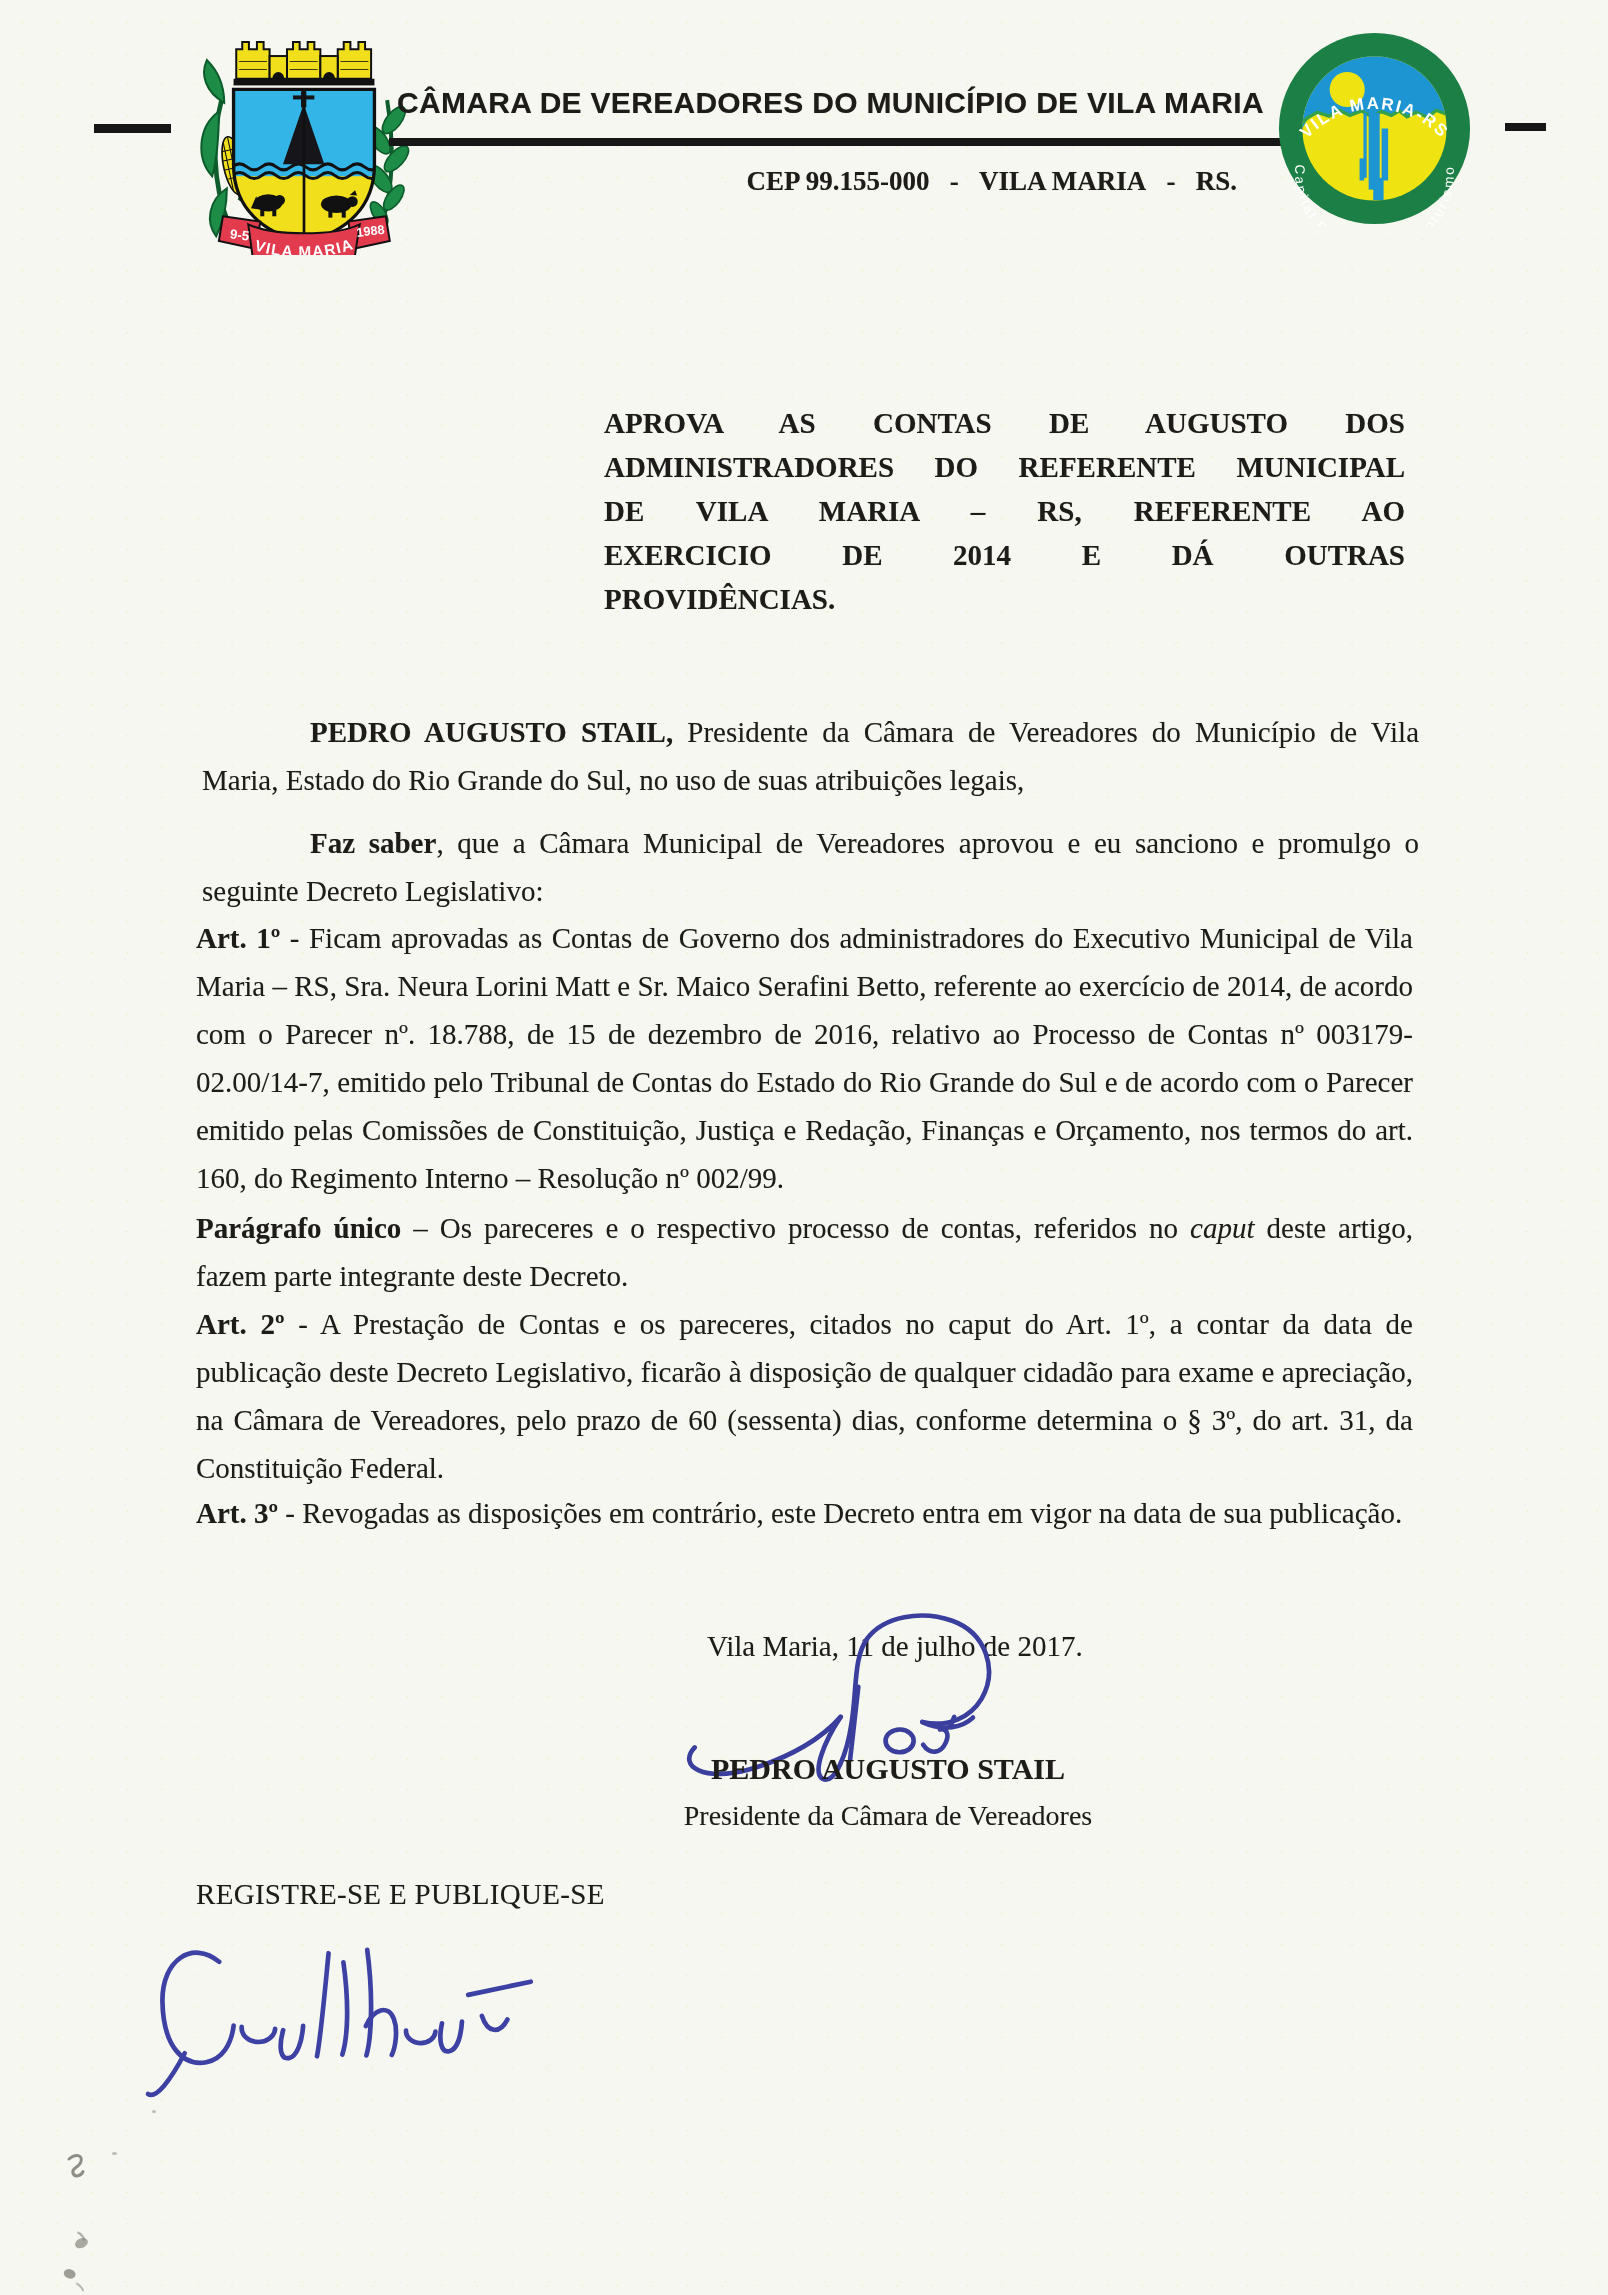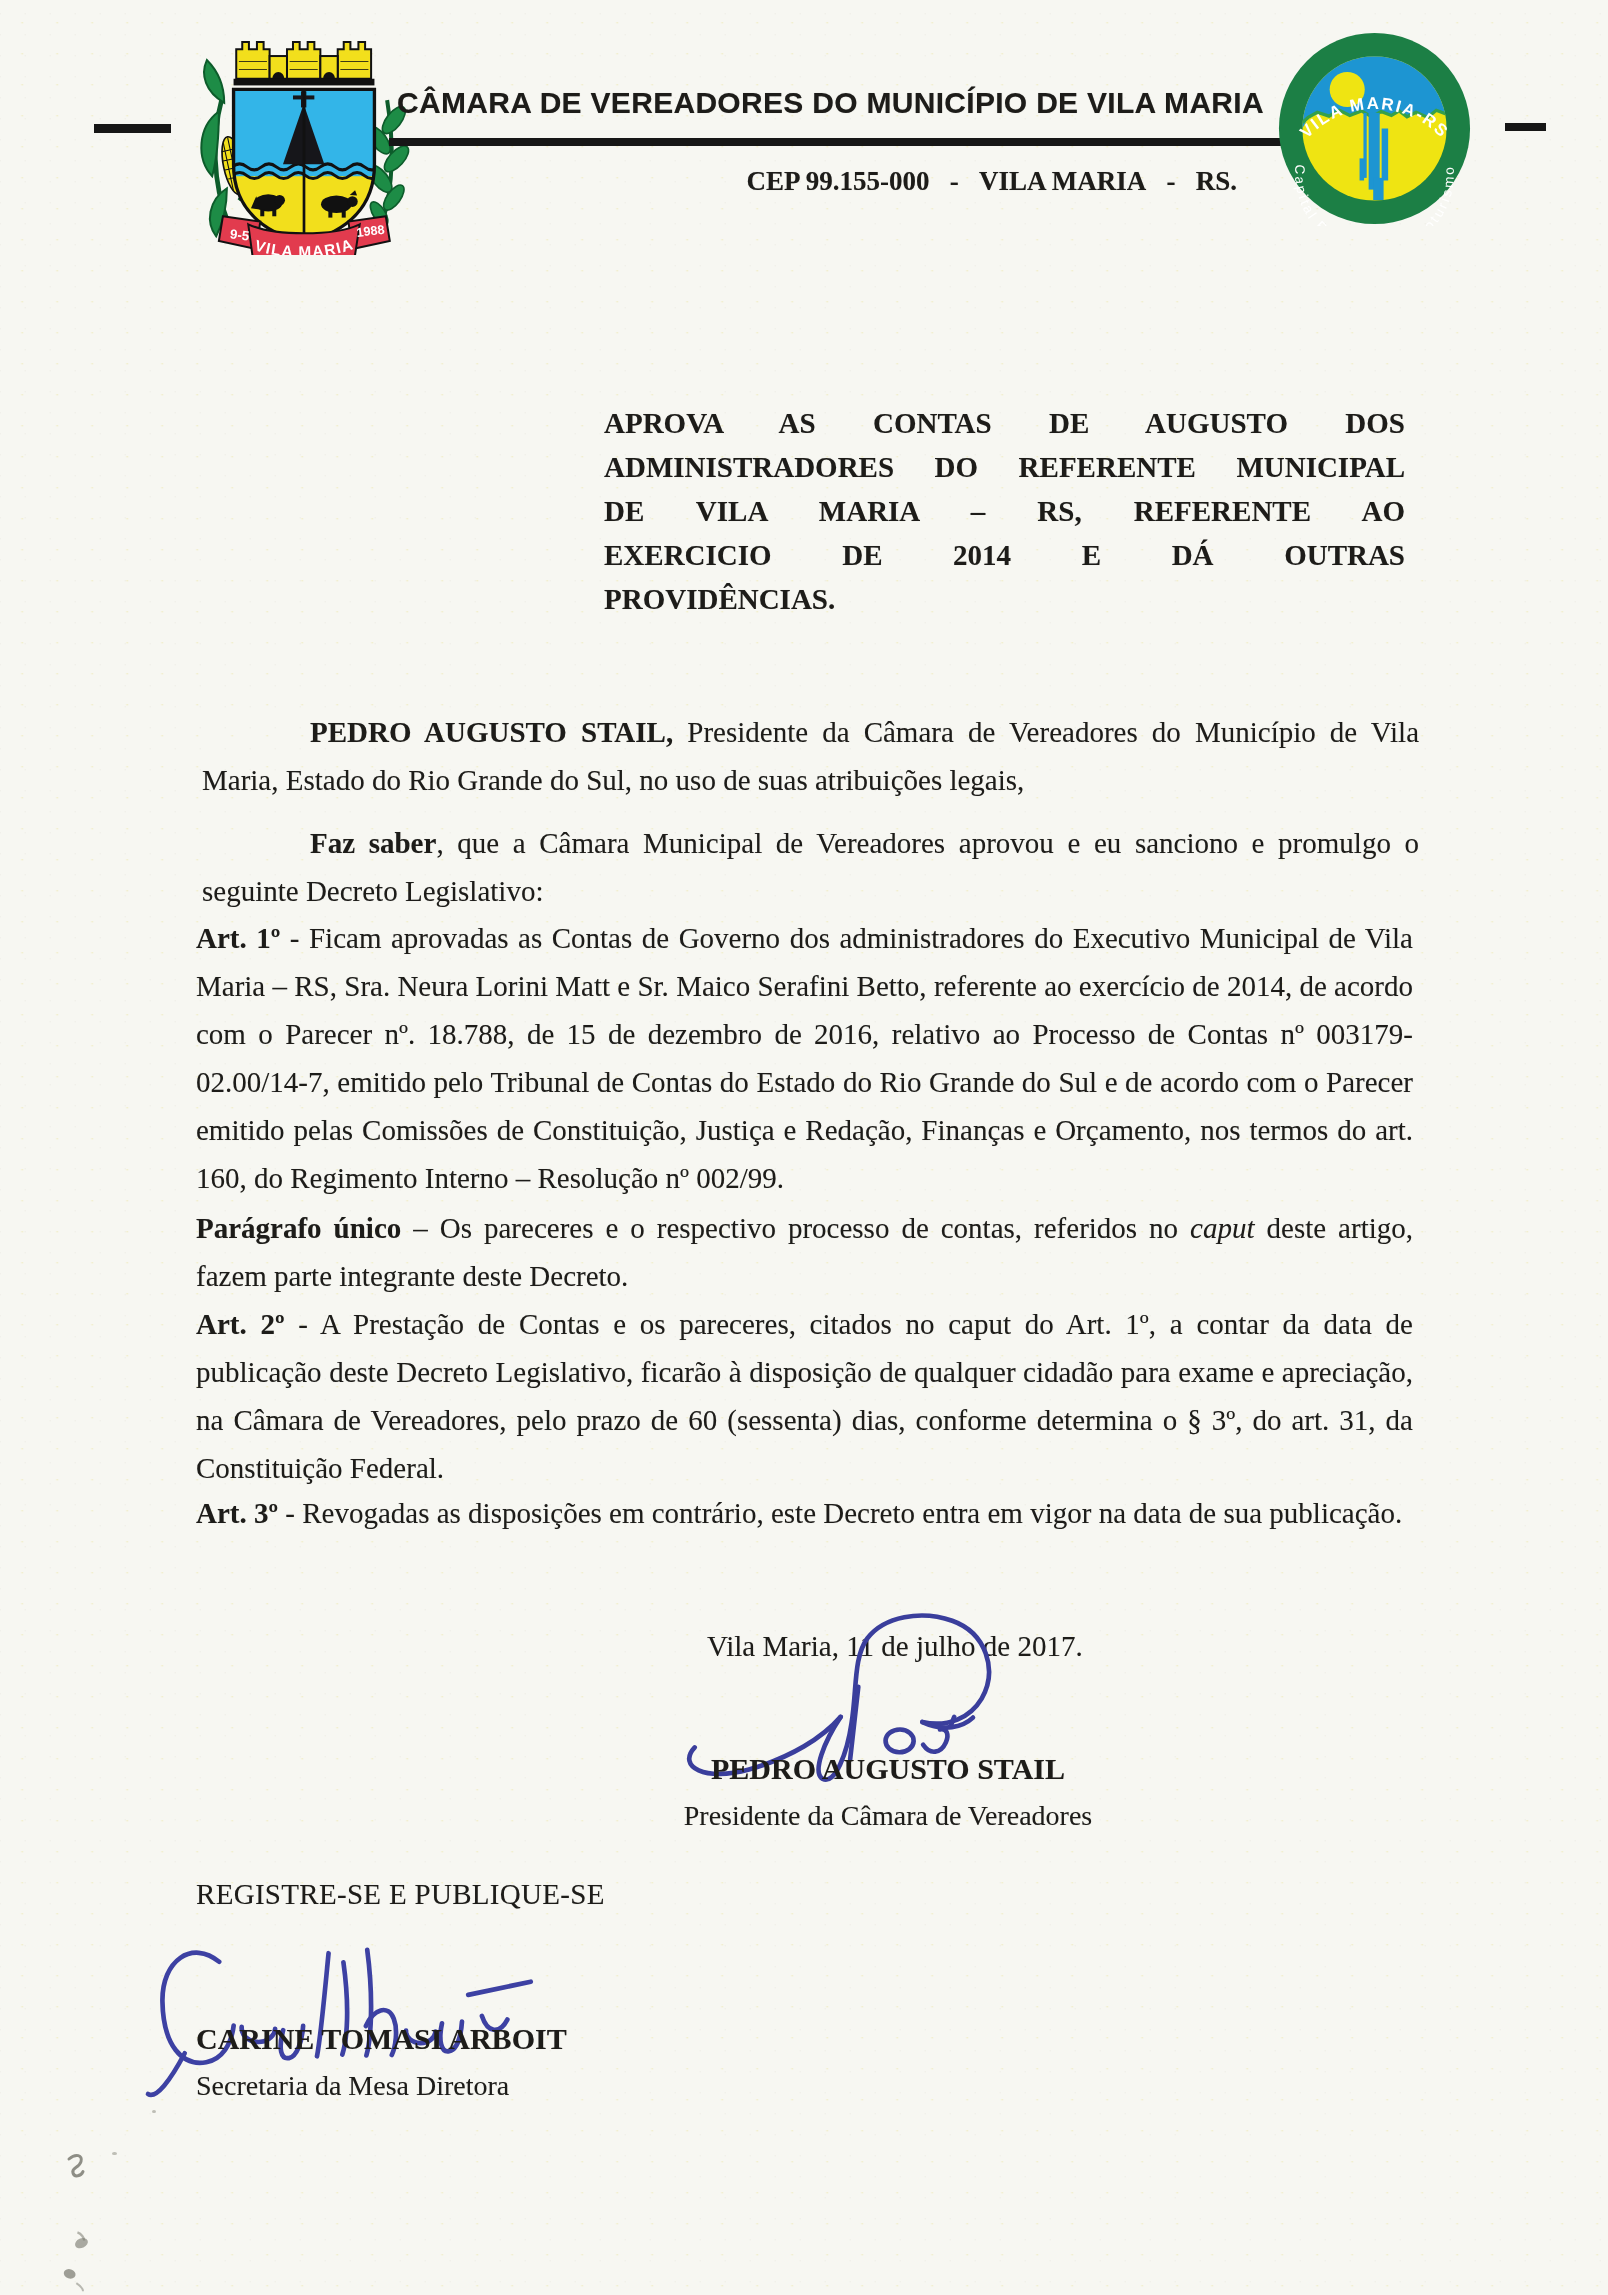--- a/index.html
+++ b/index.html
@@ -251,24 +251,20 @@
       <path d="M306,66 C314,132 310,180 302,204"></path>
       <path d="M342,48 C350,118 346,180 338,206"></path>
       <path d="M338,162 c12,-26 34,-32 42,-10 c6,16 2,42 -4,54"></path>
       <path d="M398,170 a22,18 0 1 0 44,2"></path>
       <path d="M452,160 c-6,26 -2,44 10,42 c12,-2 18,-22 20,-44"></path>
       <path d="M492,118 L586,100"></path>
       <path d="M512,150 c8,26 26,28 38,6"></path>
     </g>
   </svg>
 
-  <div class="signer2">
-    <p class="signer-name">CARINE TOMASI ARBOIT</p>
-    <p class="signer-role">Secretaria da Mesa Diretora</p>
-  </div>
 
   <svg class="abs" style="left:53px;top:2147px" width="48" height="48" viewBox="0 0 72 72">
     <path d="M24,18 c10,-9 21,-6 18,4 c-3,10 -15,9 -12,17 c2,7 12,5 15,-2" stroke="#6b6b62" stroke-width="4.5" fill="none" stroke-linecap="round" opacity=".75"></path>
   </svg>
   <svg class="abs" style="left:64px;top:2223px" width="43" height="43" viewBox="0 0 64 64">
     <ellipse cx="26" cy="30" rx="10" ry="7" fill="#74746a" opacity=".6" transform="rotate(-24 26 30)"></ellipse>
     <path d="M20,14 c6,2 10,8 10,12" stroke="#7a7a70" stroke-width="3.5" fill="none" opacity=".55"></path>
   </svg>
   <svg class="abs" style="left:55px;top:2259px" width="40" height="37" viewBox="0 0 60 55">
     <ellipse cx="22" cy="22" rx="9" ry="7" fill="#6e6e64" opacity=".65" transform="rotate(18 22 22)"></ellipse>

